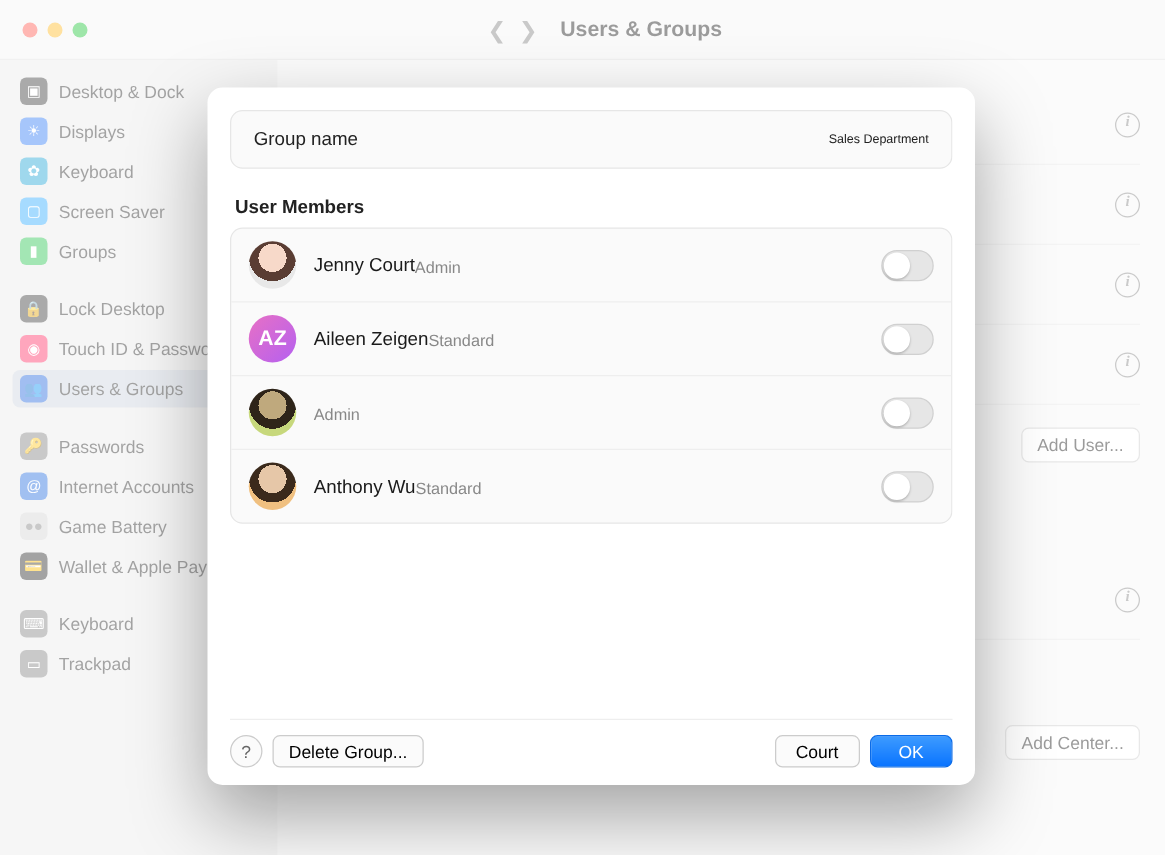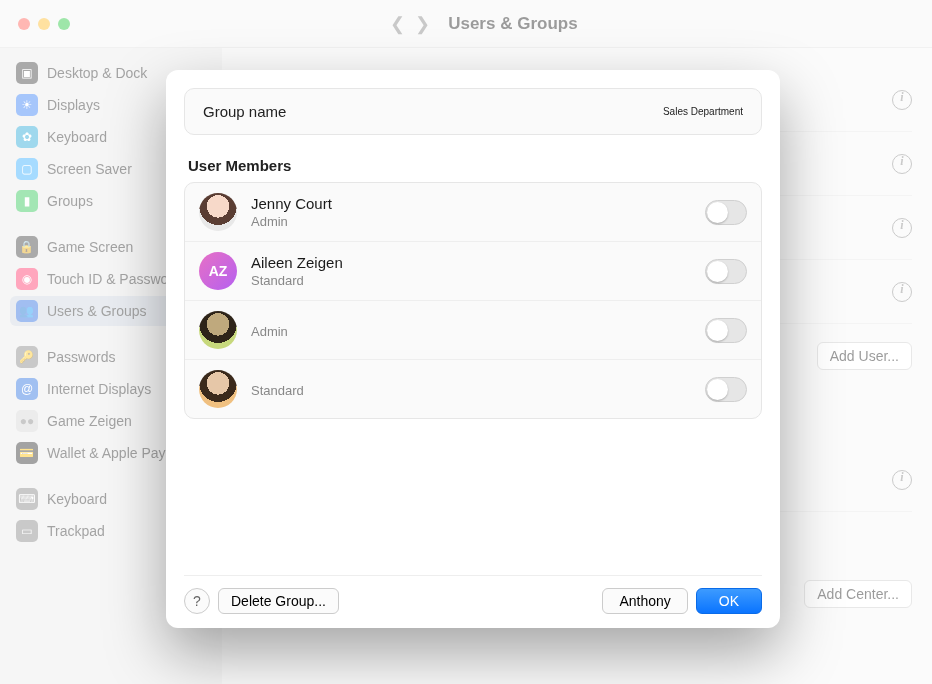--- a/index.html
+++ b/index.html
@@ -52,26 +52,26 @@
 
 .modal { position:absolute; left:166px; top:70px; width:614px; height:558px; background:#fff; border-radius:12px; box-shadow:0 25px 60px rgba(0,0,0,0.35); display:flex; flex-direction:column; padding:18px 18px 14px 18px;gap:32px; }
 .modal-scroll { flex:1; overflow:hidden; }
 .field-box { background:#fafafa; border:1px solid #e6e6e6; border-radius:10px; padding:14px 18px; display:flex; justify-content:space-between; align-items:center; }
 .field-label { font-size:15px; color:#222; }
 .field-value { font-size:10px; color:#222; }
 .section-title { font-size:15px; font-weight:700; color:#222; margin:22px 2px 8px 4px; }
 .member-list { background:#fafafa; border:1px solid #e6e6e6; border-radius:10px; }
 .member-row { display:flex; align-items:center; padding:10px 14px; gap:14px; border-bottom:1px solid #eee; }
 .member-row:last-child { border-bottom:none; }
-.avatar { width:38px; height:38px; border-radius:50%; flex-shrink:0; display:flex; align-items:center; justify-content:center; font-size:14px; font-weight:600; color:#fff; }
+.avatar { width:38px; height:38px; border-radius:50%; flex-shrink:0; display:flex; align-items:center; justify-content:center; font-size:17px; font-weight:600; color:#fff; }
 .av-1 { background: radial-gradient(circle at 50% 35%, #f7d9c9 0 36%, #5a3d33 36% 60%, #e8e8e8 60% 100%); }
 .av-2 { background: linear-gradient(135deg,#e770c5,#b560f0); }
 .av-3 { background: radial-gradient(circle at 50% 35%, #bfa97d 0 36%, #2e2419 36% 60%, #c7d87c 60% 100%); }
 .av-4 { background: radial-gradient(circle at 50% 35%, #e6c7a8 0 36%, #3b2a1c 36% 60%, #f0c080 60% 100%); }
-.member-info { flex:1; display:flex; flex-direction:column; }
+.member-info { flex:1; display:flex; flex-direction:row; }
 .member-name { font-size:15px; color:#1a1a1a; }
 .member-role { font-size:13px; color:#888; margin-top:2px; }
 .toggle { width:42px; height:25px; background:#e6e6e6; border-radius:25px; position:relative; cursor:pointer; border:1px solid #d0d0d0; }
 .toggle::after { content:""; position:absolute; width:21px; height:21px; background:#fff; border-radius:50%; top:1px; left:1px; box-shadow:0 1px 2px rgba(0,0,0,0.25); }
 
 .modal-footer { display:flex; align-items:center; gap:8px; padding-top:12px; border-top:1px solid #eee; }
 .help-btn { width:26px; height:26px; border-radius:50%; border:1px solid #ccc; background:#fbfbfb; font-size:14px; color:#666; cursor:pointer; display:flex; align-items:center; justify-content:center; }
 .modal-footer .spacer { flex:1; }
 .btn { border-radius:6px; padding:4px 16px; font-size:14px; cursor:pointer; border:1px solid #ccc; background:#fbfbfb; }
 .btn.primary { background:linear-gradient(#3d9bff,#0a74ff); color:#fff; border:1px solid #0a6be8; font-weight:500; padding:4px 22px; }
@@ -114,43 +114,43 @@
           <span>Screen Saver</span>
         </div>
       <div class="sidebar-item">
           <div class="icn green">▮</div>
           <span>Groups</span>
         </div>
 
       <div class="sidebar-gap"></div>
       <div class="sidebar-item">
           <div class="icn dark">🔒</div>
-          <span>Game Screen</span>
+          <span>Lock Desktop</span>
         </div>
       <div class="sidebar-item">
           <div class="icn pink">◉</div>
           <span>Touch ID &amp; Password</span>
         </div>
       <div class="sidebar-item selected">
           <div class="icn bl2">👥</div>
           <span>Users &amp; Groups</span>
         </div>
 
       <div class="sidebar-gap"></div>
       <div class="sidebar-item">
           <div class="icn grey2">🔑</div>
           <span>Passwords</span>
         </div>
       <div class="sidebar-item">
           <div class="icn at">@</div>
-          <span>Internet Displays</span>
+          <span>Internet Accounts</span>
         </div>
       <div class="sidebar-item">
           <div class="icn gc">●●</div>
-          <span>Game Zeigen</span>
+          <span>Game Battery</span>
         </div>
       <div class="sidebar-item">
           <div class="icn wallet">💳</div>
           <span>Wallet &amp; Apple Pay</span>
         </div>
 
       <div class="sidebar-gap"></div>
       <div class="sidebar-item">
           <div class="icn grey2">⌨</div>
           <span>Keyboard</span>
@@ -216,29 +216,30 @@
         <div class="member-row">
           <div class="avatar av-3"></div>
           <div class="member-info">
             <div class="member-role">Admin</div>
           </div>
           <div class="toggle"></div>
         </div>
         <div class="member-row">
           <div class="avatar av-4"></div>
           <div class="member-info">
+            <div class="member-name">Anthony Wu</div>
             <div class="member-role">Standard</div>
           </div>
           <div class="toggle"></div>
         </div>
       </div>
 
     </div>
 
     <div class="modal-footer">
       <button class="help-btn">?</button>
       <button class="btn dashed">Delete Group...</button>
       <div class="spacer"></div>
-      <button class="btn">Anthony</button>
+      <button class="btn">Court</button>
       <button class="btn primary">OK</button>
     </div>
   </div>
 </div>
 
 </body></html>

